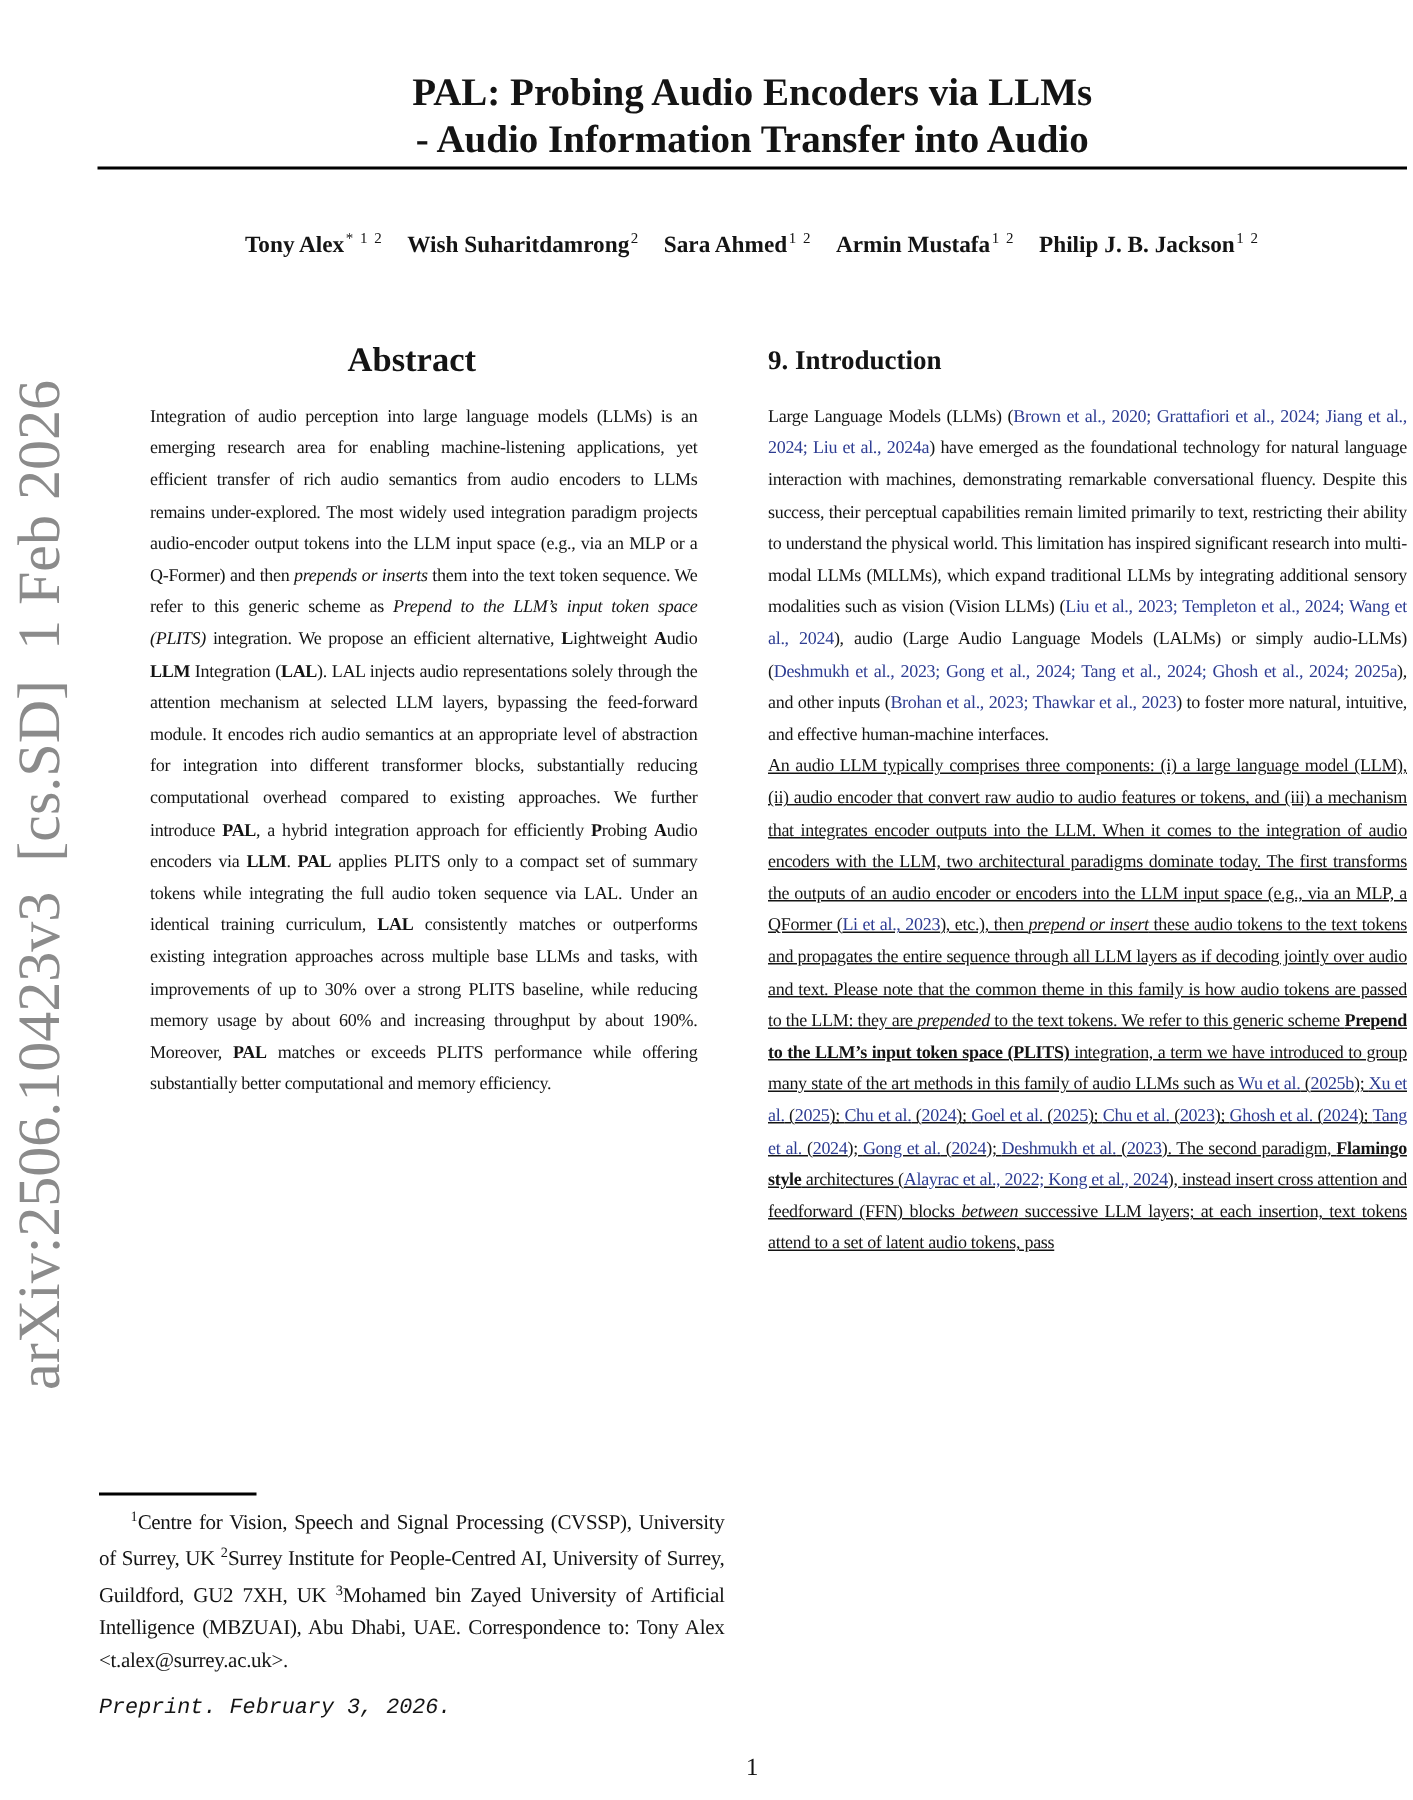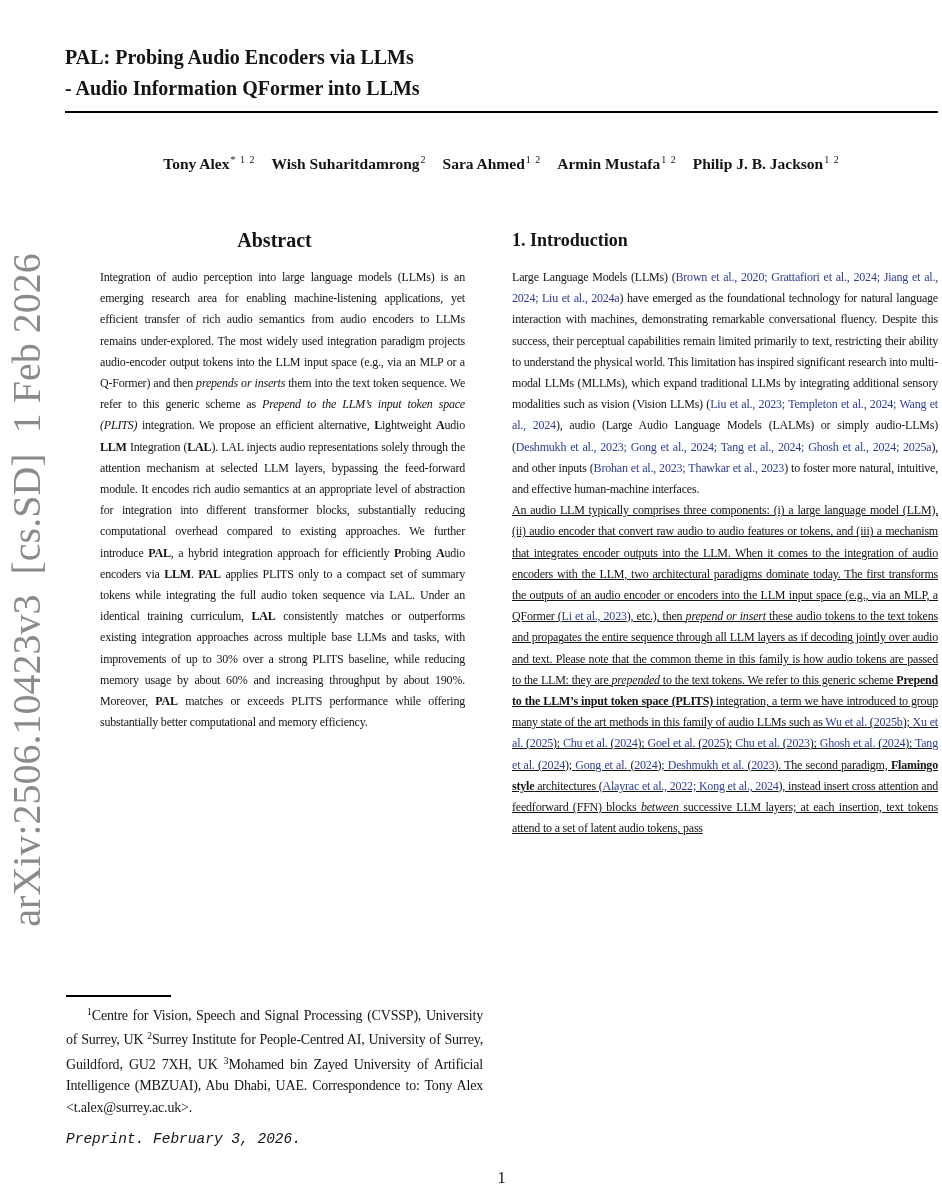--- a/index.html
+++ b/index.html
@@ -21,41 +21,41 @@
   .arxiv-banner{
     position:absolute;top:590px;left:26px;
     transform:translate(-50%,-50%) rotate(-90deg);
     white-space:pre;
     font-size:40px;
     color:var(--banner);
   }
   
   .paper-title{
     position:absolute;top:29px;left:65px;width:873px;
-    text-align:left;font-weight:700;font-size:20px;line-height:31px;
+    text-align:center;font-weight:700;font-size:26px;line-height:31px;
   }
   .title-rule{
     position:absolute;top:111px;left:65px;width:873px;height:2px;background:#000;
   }
   .authors{
     position:absolute;top:147px;left:65px;width:873px;
     text-align:center;font-size:15.5px;font-weight:700;
   }
   .authors .author-row{line-height:26px;}
   .author{margin:14px 8px;white-space:nowrap;}
   .author-sup{font-size:10px;vertical-align:6px;font-weight:400;letter-spacing:1px;margin-left:1px;}
   
   .columns{
     position:absolute;top:230px;left:66px;width:872px;height:935px;
     display:flex;gap:29px;overflow:hidden;
   }
   .col-left{width:417px;position:relative;flex:none;}
   .col-right{width:426px;flex:none;}
   .abstract-heading{
-    text-align:center;font-size:20px;font-weight:700;line-height:20px;
+    text-align:center;font-size:23px;font-weight:700;line-height:20px;
   }
   .body-text{
     font-size:12px;line-height:21.2px;text-align:justify;
     letter-spacing:-0.2px;
     hyphens:auto;-webkit-hyphens:auto;
   }
   .abstract-body{margin-top:17px;padding-left:34px;padding-right:18px;}
   .intro-heading{font-size:18px;font-weight:700;line-height:21px;}
   .intro-body{margin-top:16px;}
   .intro-body .para + .para{text-decoration:underline;}
@@ -80,21 +80,21 @@
 </style>
 </head>
 <body>
 
 <div class="page">
 
   <div class="arxiv-banner">arXiv:2506.10423v3  [cs.SD]  1 Feb 2026</div>
 
   <h1 class="paper-title">
     <span>PAL: Probing Audio Encoders via LLMs</span><br>
-    <span>- Audio Information QFormer into LLMs</span>
+    <span>- Audio Information Transfer into Audio</span>
   </h1>
 
   <div class="title-rule"></div>
 
   <div class="authors">
     <div class="author-row"><span class="author"><span class="author-name">Tony Alex</span><span class="author-sup">* 1 2</span></span><span class="author"><span class="author-name">Wish Suharitdamrong</span><span class="author-sup">2</span></span><span class="author"><span class="author-name">Sara Ahmed</span><span class="author-sup">1 2</span></span><span class="author"><span class="author-name">Armin Mustafa</span><span class="author-sup">1 2</span></span><span class="author"><span class="author-name">Philip J. B. Jackson</span><span class="author-sup">1 2</span></span></div>
   </div>
 
   <div class="columns">
 
@@ -103,21 +103,21 @@
       <div class="body-text abstract-body"><span>Integration of audio perception into large language models (LLMs) is an emerging research area for enabling machine-listening applications, yet efficient transfer of rich audio semantics from audio encoders to LLMs remains under-explored. The most widely used integration paradigm projects audio-encoder output tokens into the LLM input space (e.g., via an MLP or a Q-Former) and then </span><span class="seg-i">prepends or inserts</span><span> them into the text token sequence. We refer to this generic scheme as </span><span class="seg-i">Prepend to the LLM’s input token space (PLITS)</span><span> integration. We propose an efficient alternative, </span><span class="seg-b">L</span><span>ightweight </span><span class="seg-b">A</span><span>udio </span><span class="seg-b">LLM</span><span> Integration (</span><span class="seg-b">LAL</span><span>). LAL injects audio representations solely through the attention mechanism at selected LLM layers, bypassing the feed-forward module. It encodes rich audio semantics at an appropriate level of abstraction for integration into different transformer blocks, substantially reducing computational overhead compared to existing approaches. We further introduce </span><span class="seg-b">PAL</span><span>, a hybrid integration approach for efficiently </span><span class="seg-b">P</span><span>robing </span><span class="seg-b">A</span><span>udio encoders via </span><span class="seg-b">LLM</span><span>. </span><span class="seg-b">PAL</span><span> applies PLITS only to a compact set of summary tokens while integrating the full audio token sequence via LAL. Under an identical training curriculum, </span><span class="seg-b">LAL</span><span> consistently matches or outperforms existing integration approaches across multiple base LLMs and tasks, with improvements of up to 30% over a strong PLITS baseline, while reducing memory usage by about 60% and increasing throughput by about 190%. Moreover, </span><span class="seg-b">PAL</span><span> matches or exceeds PLITS performance while offering substantially better computational and memory efficiency.</span></div>
 
       <div class="footnote-block">
         <div class="footnote-rule"></div>
         <div class="footnote-text"><span class="seg-sup">1</span><span>Centre for Vision, Speech and Signal Processing (CVSSP), University of Surrey, UK </span><span class="seg-sup">2</span><span>Surrey Institute for People-Centred AI, University of Surrey, Guildford, GU2 7XH, UK </span><span class="seg-sup">3</span><span>Mohamed bin Zayed University of Artificial Intelligence (MBZUAI), Abu Dhabi, UAE. Correspondence to: Tony Alex &lt;t.alex@surrey.ac.uk&gt;.</span></div>
         <div class="preprint-note">Preprint. February 3, 2026.</div>
       </div>
     </div>
 
     <div class="col-right">
-      <div class="intro-heading">1. Introduction</div>
+      <div class="intro-heading">9. Introduction</div>
       <div class="intro-body body-text">
         <div class="para"><span>Large Language Models (LLMs) (</span><span class="seg-cite">Brown et al., 2020; Grattafiori et al., 2024; Jiang et al., 2024; Liu et al., 2024a</span><span>) have emerged as the foundational technology for natural language interaction with machines, demonstrating remarkable conversational fluency. Despite this success, their perceptual capabilities remain limited primarily to text, restricting their ability to understand the physical world. This limitation has inspired significant research into multi-modal LLMs (MLLMs), which expand traditional LLMs by integrating additional sensory modalities such as vision (Vision LLMs) (</span><span class="seg-cite">Liu et al., 2023; Templeton et al., 2024; Wang et al., 2024</span><span>), audio (Large Audio Language Models (LALMs) or simply audio-LLMs) (</span><span class="seg-cite">Deshmukh et al., 2023; Gong et al., 2024; Tang et al., 2024; Ghosh et al., 2024; 2025a</span><span>), and other inputs (</span><span class="seg-cite">Brohan et al., 2023; Thawkar et al., 2023</span><span>) to foster more natural, intuitive, and effective human-machine interfaces.</span></div>
         <div class="para"><span>An audio LLM typically comprises three components: (i) a large language model (LLM), (ii) audio encoder that convert raw audio to audio features or tokens, and (iii) a mechanism that integrates encoder outputs into the LLM. When it comes to the integration of audio encoders with the LLM, two architectural paradigms dominate today. The first transforms the outputs of an audio encoder or encoders into the LLM input space (e.g., via an MLP, a QFormer (</span><span class="seg-cite">Li et al., 2023</span><span>), etc.), then </span><span class="seg-i">prepend or insert</span><span> these audio tokens to the text tokens and propagates the entire sequence through all LLM layers as if decoding jointly over audio and text. Please note that the common theme in this family is how audio tokens are passed to the LLM: they are </span><span class="seg-i">prepended</span><span> to the text tokens. We refer to this generic scheme </span><span class="seg-b">Prepend to the LLM’s input token space (PLITS)</span><span> integration, a term we have introduced to group many state of the art methods in this family of audio LLMs such as </span><span class="seg-cite">Wu et al.</span><span> (</span><span class="seg-cite">2025b</span><span>); </span><span class="seg-cite">Xu et al.</span><span> (</span><span class="seg-cite">2025</span><span>); </span><span class="seg-cite">Chu et al.</span><span> (</span><span class="seg-cite">2024</span><span>); </span><span class="seg-cite">Goel et al.</span><span> (</span><span class="seg-cite">2025</span><span>); </span><span class="seg-cite">Chu et al.</span><span> (</span><span class="seg-cite">2023</span><span>); </span><span class="seg-cite">Ghosh et al.</span><span> (</span><span class="seg-cite">2024</span><span>); </span><span class="seg-cite">Tang et al.</span><span> (</span><span class="seg-cite">2024</span><span>); </span><span class="seg-cite">Gong et al.</span><span> (</span><span class="seg-cite">2024</span><span>); </span><span class="seg-cite">Deshmukh et al.</span><span> (</span><span class="seg-cite">2023</span><span>). The second paradigm, </span><span class="seg-b">Flamingo style</span><span> architectures (</span><span class="seg-cite">Alayrac et al., 2022; Kong et al., 2024</span><span>), instead insert cross attention and feedforward (FFN) blocks </span><span class="seg-i">between</span><span> successive LLM layers; at each insertion, text tokens attend to a set of latent audio tokens, pass</span></div>
       </div>
     </div>
 
   </div>
 
   <div class="page-number">1</div>
 

